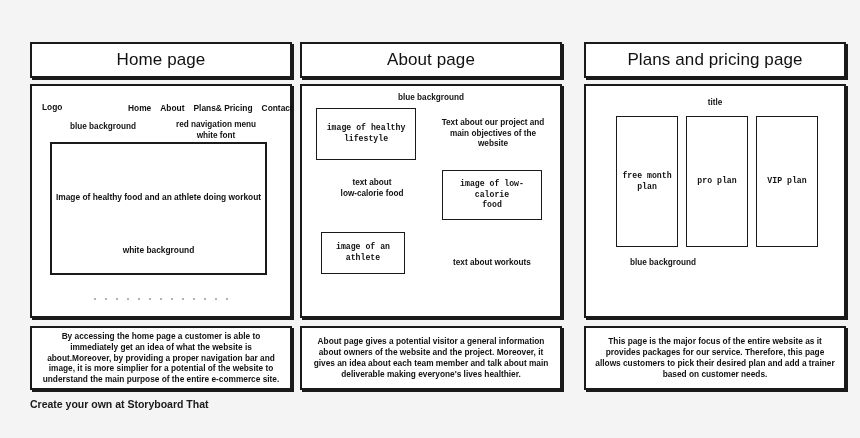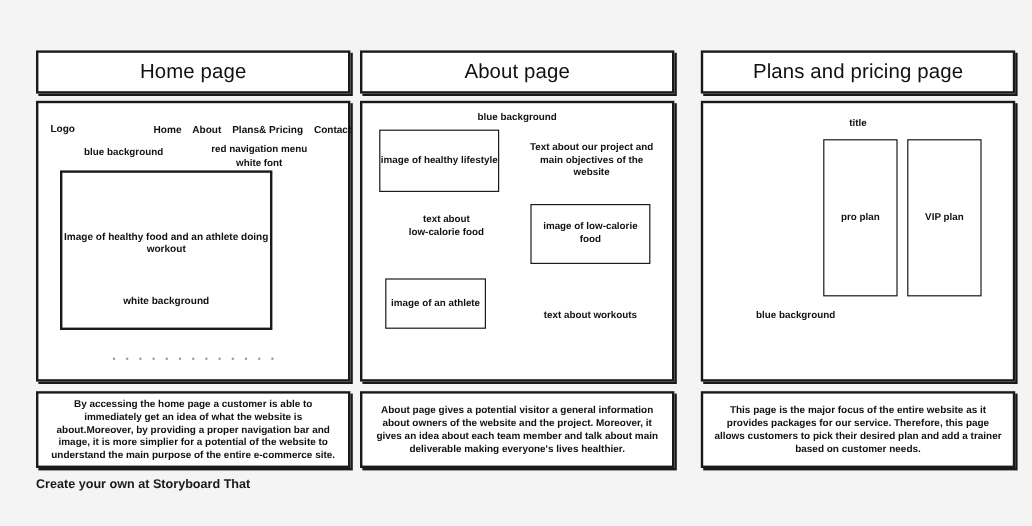--- a/index.html
+++ b/index.html
@@ -86,28 +86,28 @@
     align-items: center;
     justify-content: center;
   }
   .wbox .wbox-text {
     font-size: 8.2px;
     font-weight: bold;
     line-height: 1.3;
     text-align: center;
     white-space: pre-line;
   }
-  .wbox.thin { border-width: 1.5px; }
+  .wbox.thin { border-width: 1.5px; font-family: Liberation Mono, monospace; }
 
   
   .hero {
     position: absolute;
     left: 18px;
     top: 56px;
-    width: 177px;
+    width: 217px;
     height: 133px;
     border: 2.5px solid #1a1a1a;
     background: #fff;
     box-sizing: border-box;
   }
   .hero .hero-main {
     position: absolute;
     left: 0; right: 0;
     top: 48px;
     text-align: center;
@@ -245,20 +245,24 @@
     <span class="wbox-text">image of an athlete</span>
   </div>
 
   <div class="lbl" style="left:130px; top:172px; width:120px;">text about workouts</div>
 </div>
 
 <div class="sbox panel col3">
 
   <div class="lbl" style="left:0; right:0; top:12px;">title</div>
 
+  <div class="wbox thin" style="left:30px; top:30px; width:62px; height:131px;">
+    <span class="wbox-text">free month
+plan</span>
+  </div>
   <div class="wbox thin" style="left:100px; top:30px; width:62px; height:131px;">
     <span class="wbox-text">pro plan</span>
   </div>
   <div class="wbox thin" style="left:170px; top:30px; width:62px; height:131px;">
     <span class="wbox-text">VIP plan</span>
   </div>
 
   <div class="lbl" style="left:22px; top:172px; width:110px; text-align:center;">blue background</div>
 
 </div>

